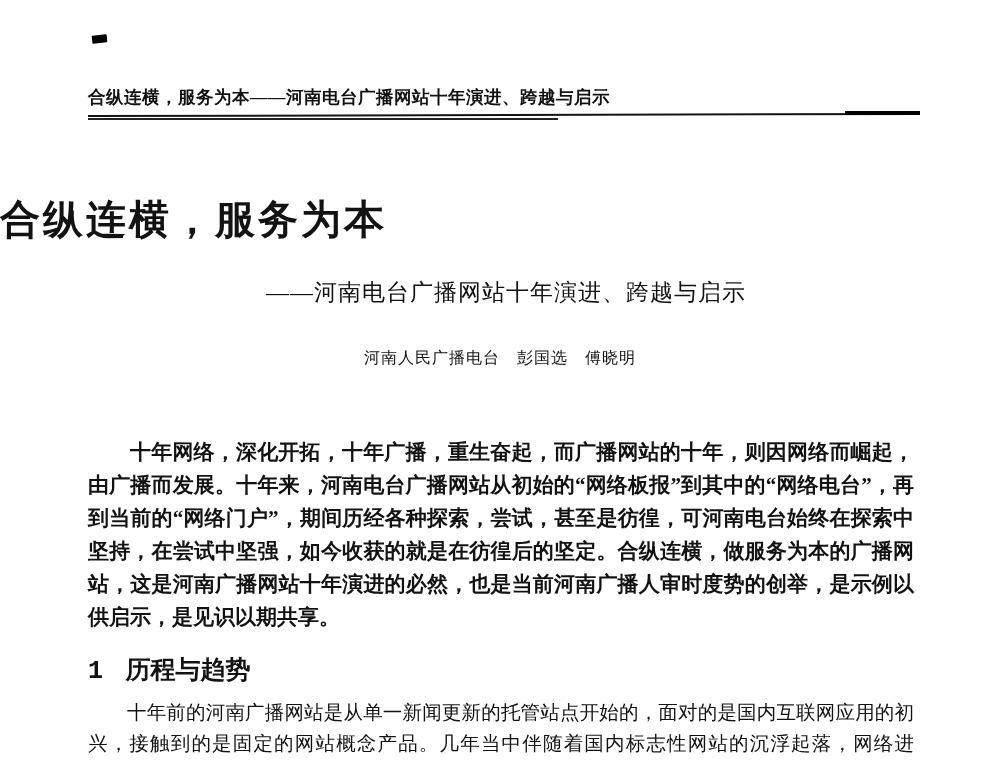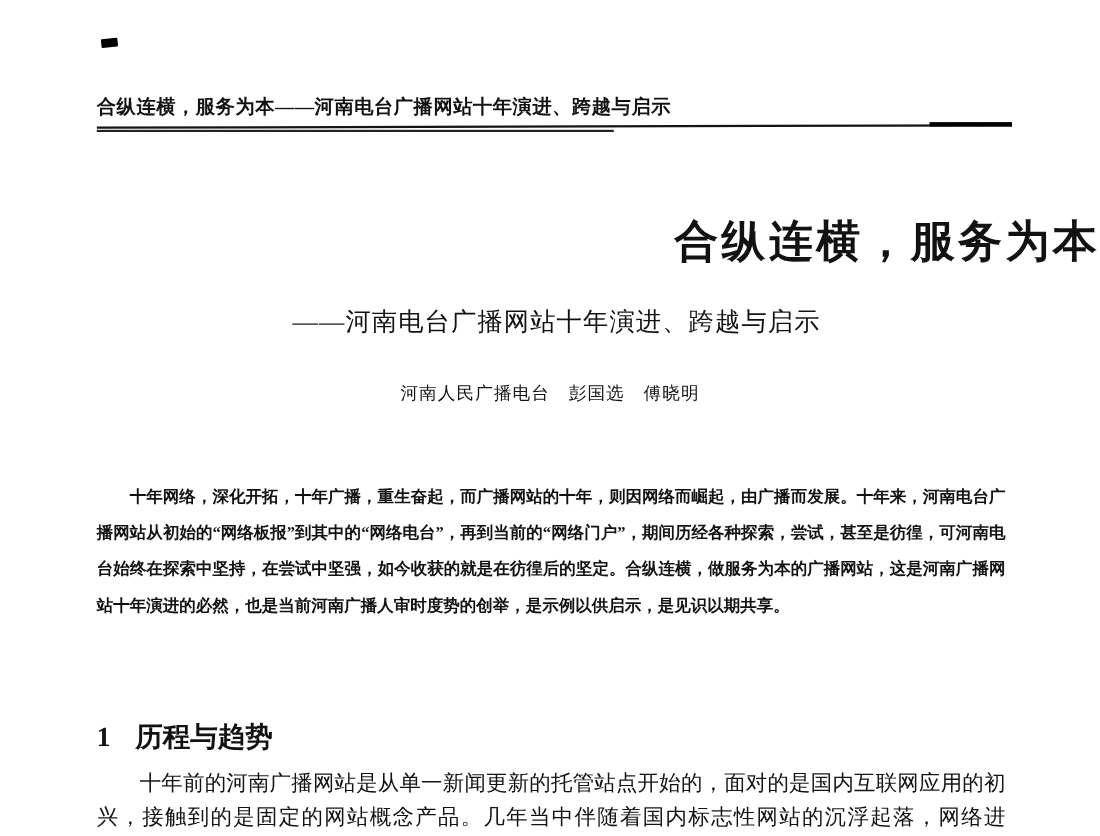--- a/index.html
+++ b/index.html
@@ -61,21 +61,21 @@
     top: 111px;
     height: 4px;
     background: #000;
   }
   .title {
     position: absolute;
     left: 0;
     right: 0;
     top: 192px;
     margin: 0;
-    text-align: right;
+    text-align: left;
     font-size: 40px;
     font-weight: bold;
     letter-spacing: 3px;
   }
   .subtitle {
     position: absolute;
     left: 0;
     right: 0;
     top: 277px;
     text-align: center;
@@ -91,33 +91,34 @@
     text-align: center;
     font-size: 16px;
     letter-spacing: 1px;
   }
   .abstract {
     position: absolute;
     left: 88px;
     right: 86px;
     top: 436px;
     margin: 0;
-    font-size: 15px;
+    font-size: 21px;
     line-height: 33px;
     font-weight: bold;
     text-align: justify;
     text-indent: 2em;
   }
   .section-heading {
     position: absolute;
     left: 88px;
     top: 653px;
     margin: 0;
     font-size: 25px;
     font-weight: bold;
+    font-family: Liberation Mono, monospace;
   }
   .section-number {
     display: inline-block;
     margin-right: 0.9em;
   }
   .body-text {
     position: absolute;
     left: 88px;
     right: 86px;
     top: 697px;

